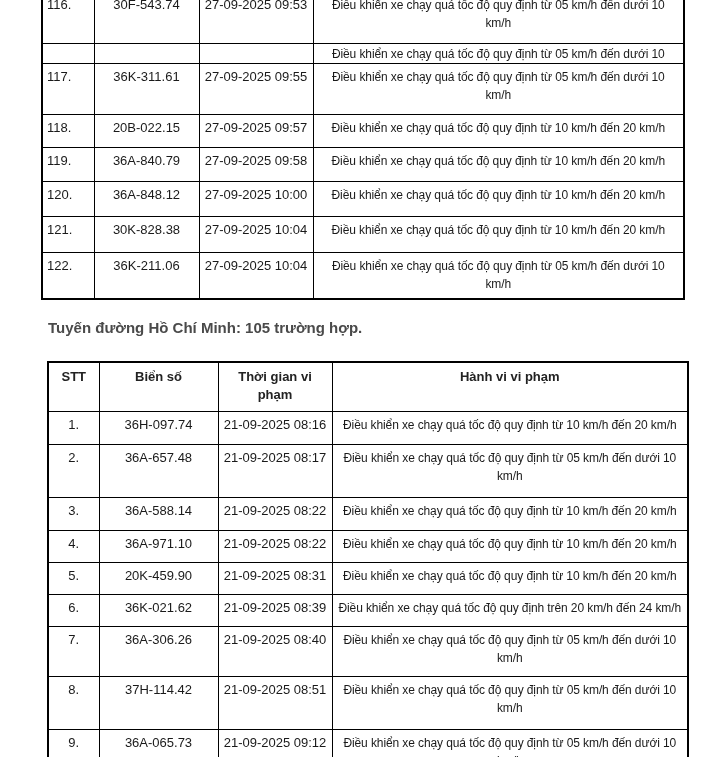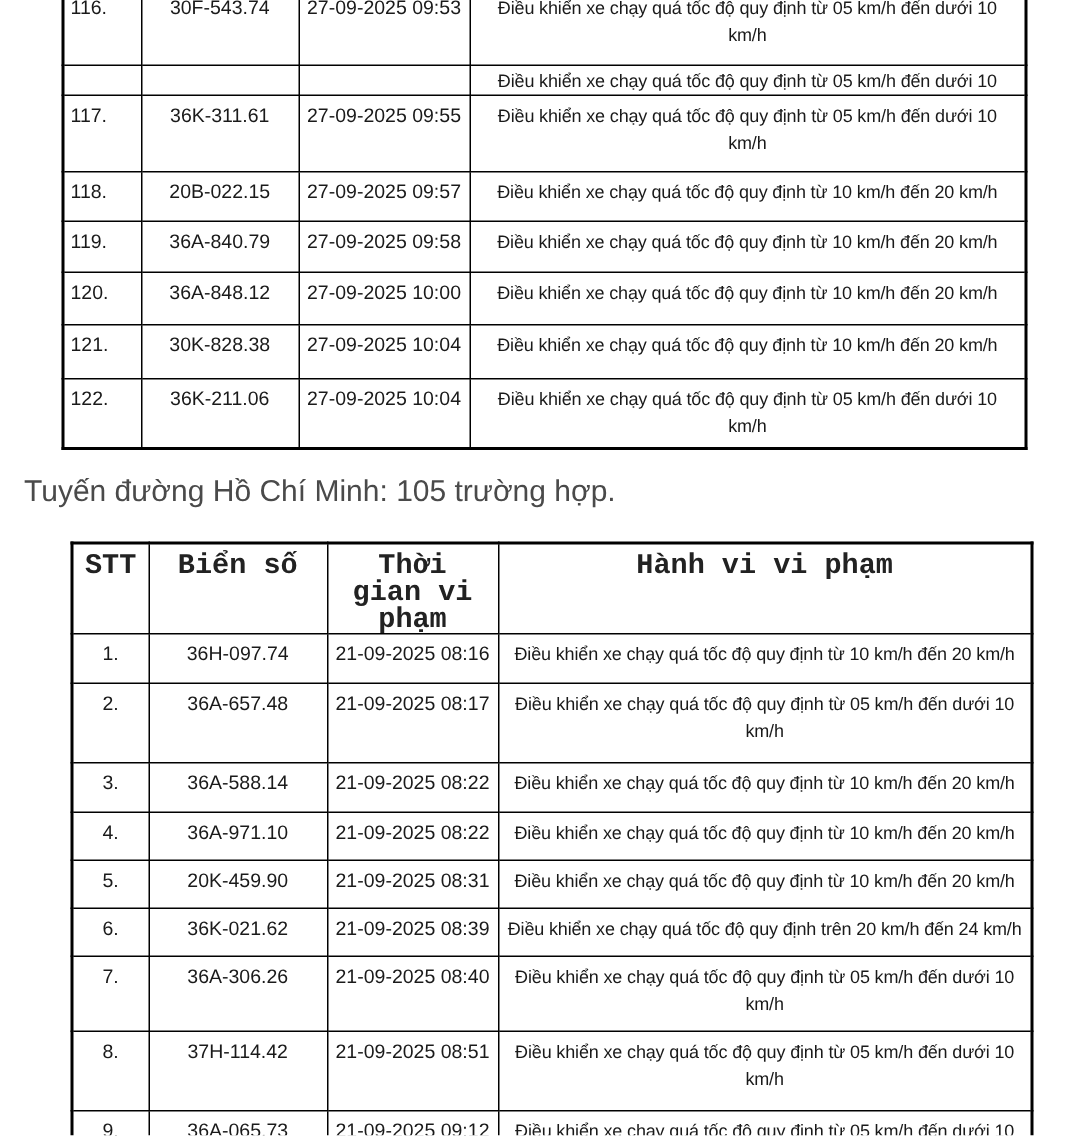--- a/index.html
+++ b/index.html
@@ -23,28 +23,28 @@
     border:1px solid var(--border-color);
     vertical-align:top;overflow:hidden;
     padding:4px 2px 0 2px;
     font-size:13px;line-height:18px;text-align:center;
     color:var(--text-color);
   }
   .t1{left:41px;top:-10px;width:644px;}
   .t2{left:47px;top:361px;width:642px;}
   .t1 td.stt{text-align:left;padding-left:4px;}
   .vtable th{
-    font-weight:bold;padding:5px 6px 0 6px;font-size:19px;color:#222;font-family:Liberation Mono, monospace;
+    font-weight:bold;padding:5px 6px 0 6px;font-size:13px;color:#222;
   }
   .vline{white-space:nowrap;text-align:center;font-size:12px;letter-spacing:-0.1px;line-height:18px;}
   td.clip{padding:0;}
   td.clip .vline{margin-top:1px;}
   .heading{
-    position:absolute;left:16px;top:318px;
-    font-size:20px;line-height:20px;color:var(--heading-color);
+    position:absolute;left:48px;top:318px;
+    font-size:15px;line-height:20px;color:var(--heading-color);font-weight:bold;
   }
 </style>
 </head>
 <body>
 
 <div class="page">
 
   <table class="vtable t1">
     <colgroup>
       <col style="width:52px">

